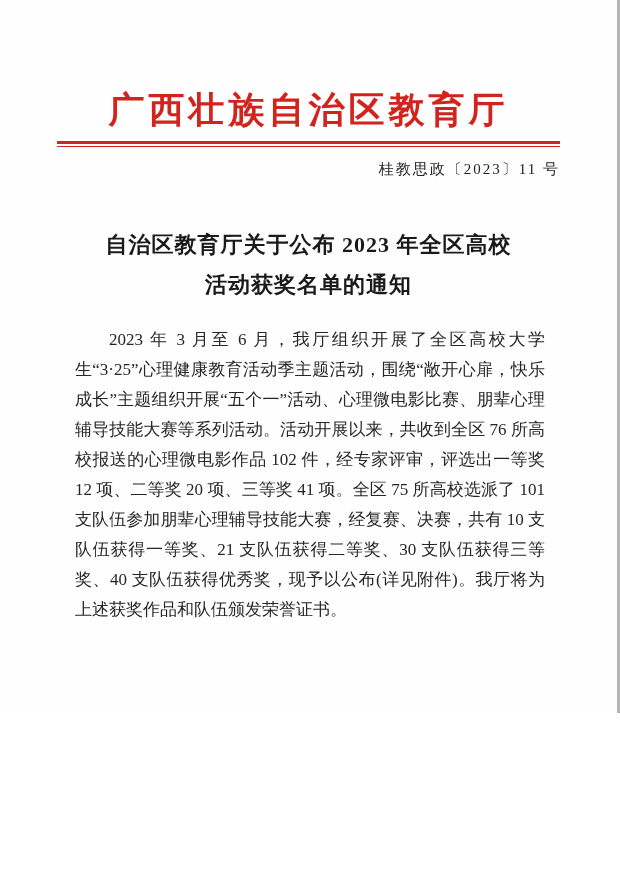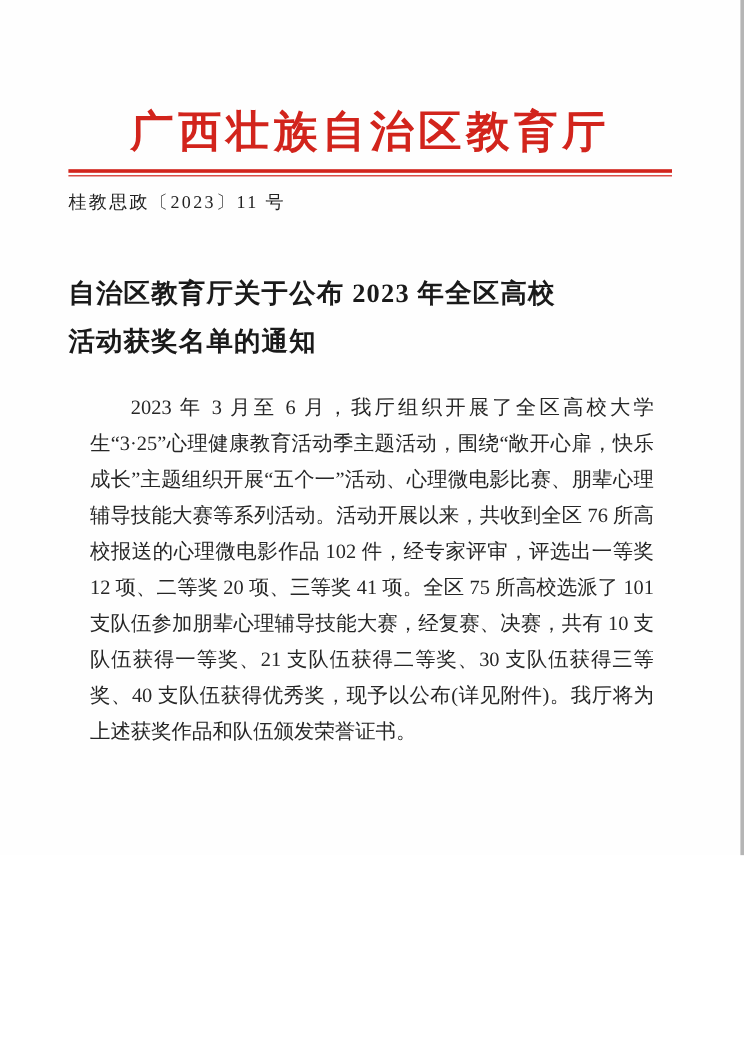--- a/index.html
+++ b/index.html
@@ -40,27 +40,29 @@
     height: 3px;
     background: #d2241c;
   }
   .rule-thin {
     margin-top: 2px;
     height: 1px;
     background: #d2241c;
   }
   .doc-number {
     margin-top: 11px;
+    text-align: right;
     font-size: 15px;
     line-height: 22px;
     letter-spacing: 2px;
     color: #222222;
   }
   .doc-title {
     margin-top: 45px;
+    text-align: center;
     font-size: 22px;
     font-weight: bold;
     line-height: 40px;
     letter-spacing: 1px;
     color: #1a1a1a;
   }
   .body-text {
     margin-top: 20px;
     padding: 0 15px 0 18px;
     font-size: 17px;

